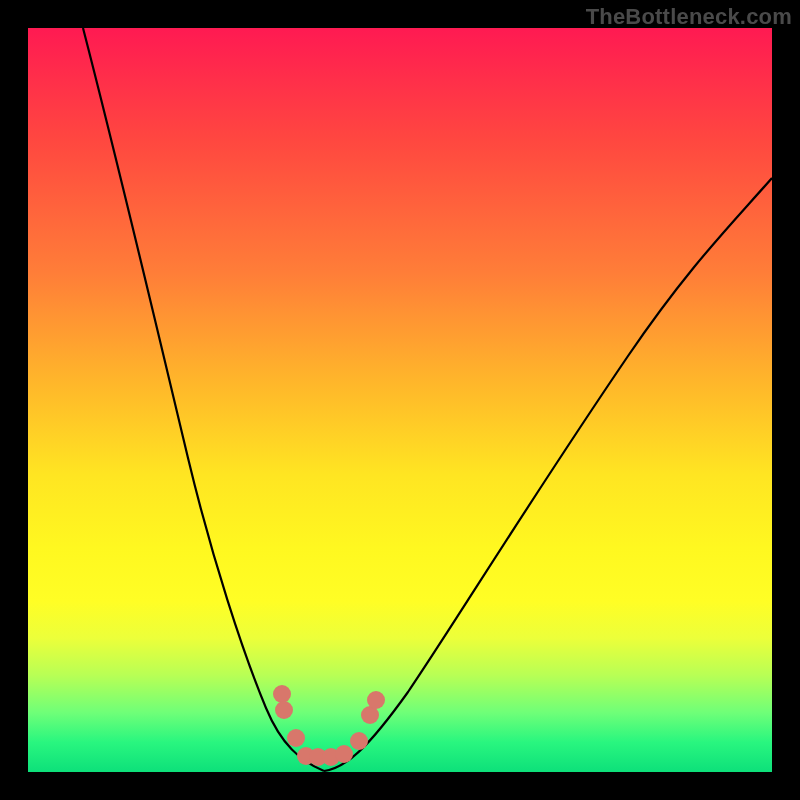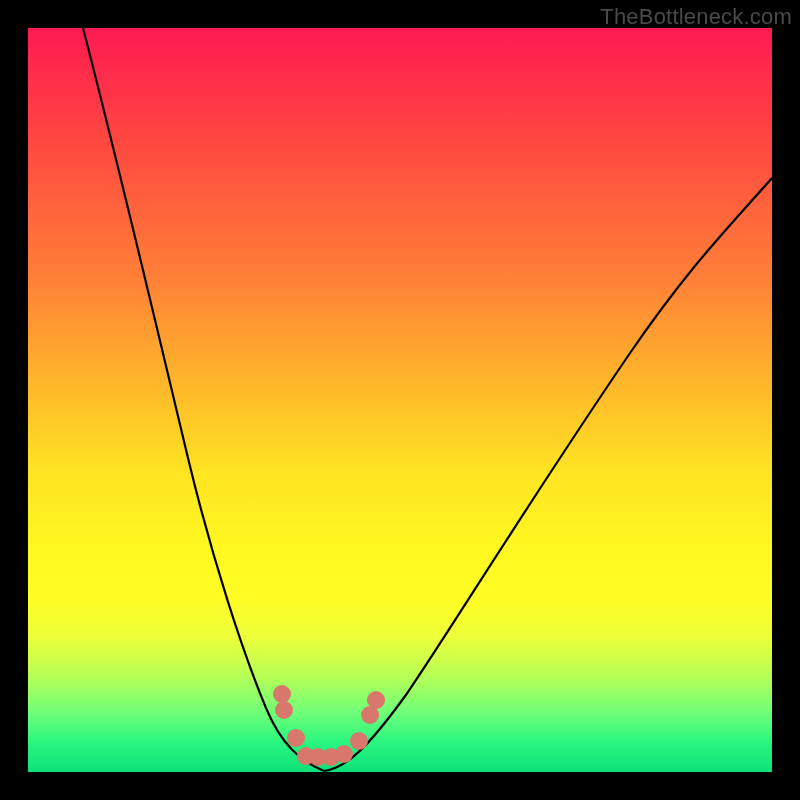--- a/index.html
+++ b/index.html
@@ -45,21 +45,21 @@
       #29f67f 96%,
       #0de07a 100%
     );
   }
   .watermark {
     position: absolute;
     top: 4px;
     right: 8px;
     color: #4a4a4a;
     font-size: 22px;
-    font-weight: 400;
+    font-weight: 700;
     letter-spacing: 0.2px;
     z-index: 20;
   }
   svg.curves {
     position: absolute;
     inset: 0;
   }
 </style>
 </head>
 <body>

